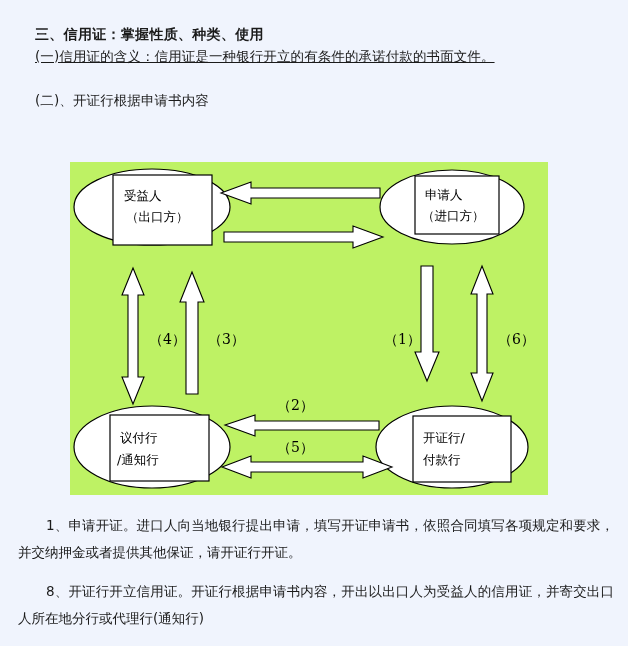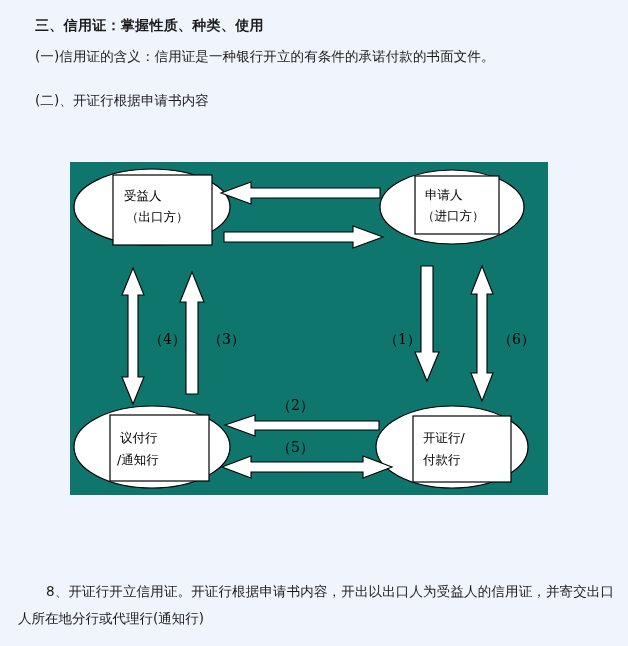--- a/index.html
+++ b/index.html
@@ -16,35 +16,35 @@
     position: relative;
   }
   .page {
     position: relative;
     width: 628px;
     height: 646px;
   }
   .heading {
     position: absolute;
     left: 35px;
-    top: 15px;
+    top: 24px;
     font-size: 14px;
     font-weight: bold;
     letter-spacing: 0.3px;
     line-height: 20px;
     white-space: nowrap;
   }
   .para {
     position: absolute;
     font-size: 13.5px;
     line-height: 24px;
     letter-spacing: 0.1px;
     color: #1b1b1b;
   }
-  .para-1 { left: 35px; top: 44px; white-space: nowrap; }
+  .para-1 { left: 35px; top: 44px; white-space: nowrap; text-decoration: underline; }
   .para-2 { left: 35px; top: 88px; white-space: nowrap; }
 
   .para-foot {
     position: absolute;
     left: 18px;
     width: 596px;
     font-size: 13.5px;
     line-height: 27px;
     text-indent: 28px;
     text-align: justify;
@@ -52,21 +52,21 @@
   }
   .foot-1 { top: 512px; }
   .foot-2 { top: 578px; }
 
   .diagram {
     position: absolute;
     left: 70px;
     top: 162px;
     width: 478px;
     height: 333px;
-    background: #0f766e;
+    background: #bef264;
   }
   .diagram svg {
     display: block;
   }
   .node-text {
     font-family: "DejaVu Sans", "Liberation Sans", sans-serif;
     font-size: 12.5px;
     fill: #000000;
   }
   .arrow-label {
@@ -150,15 +150,16 @@
       </g>
 
       <g>
         <polygon points="152,305 181,294 181,300 293,300 293,294 322,305 293,316 293,310 181,310 181,316" fill="#ffffff" stroke="#000000" stroke-width="1.1" stroke-linejoin="miter"></polygon>
         <text class="arrow-label" x="207" y="290">（5）</text>
       </g>
 
     </svg>
   </div>
 
+  <div class="para-foot foot-1">1、申请开证。进口人向当地银行提出申请，填写开证申请书，依照合同填写各项规定和要求，并交纳押金或者提供其他保证，请开证行开证。</div>
   <div class="para-foot foot-2">8、开证行开立信用证。开证行根据申请书内容，开出以出口人为受益人的信用证，并寄交出口人所在地分行或代理行(通知行)</div>
 
 </div>
 
 </body></html>

